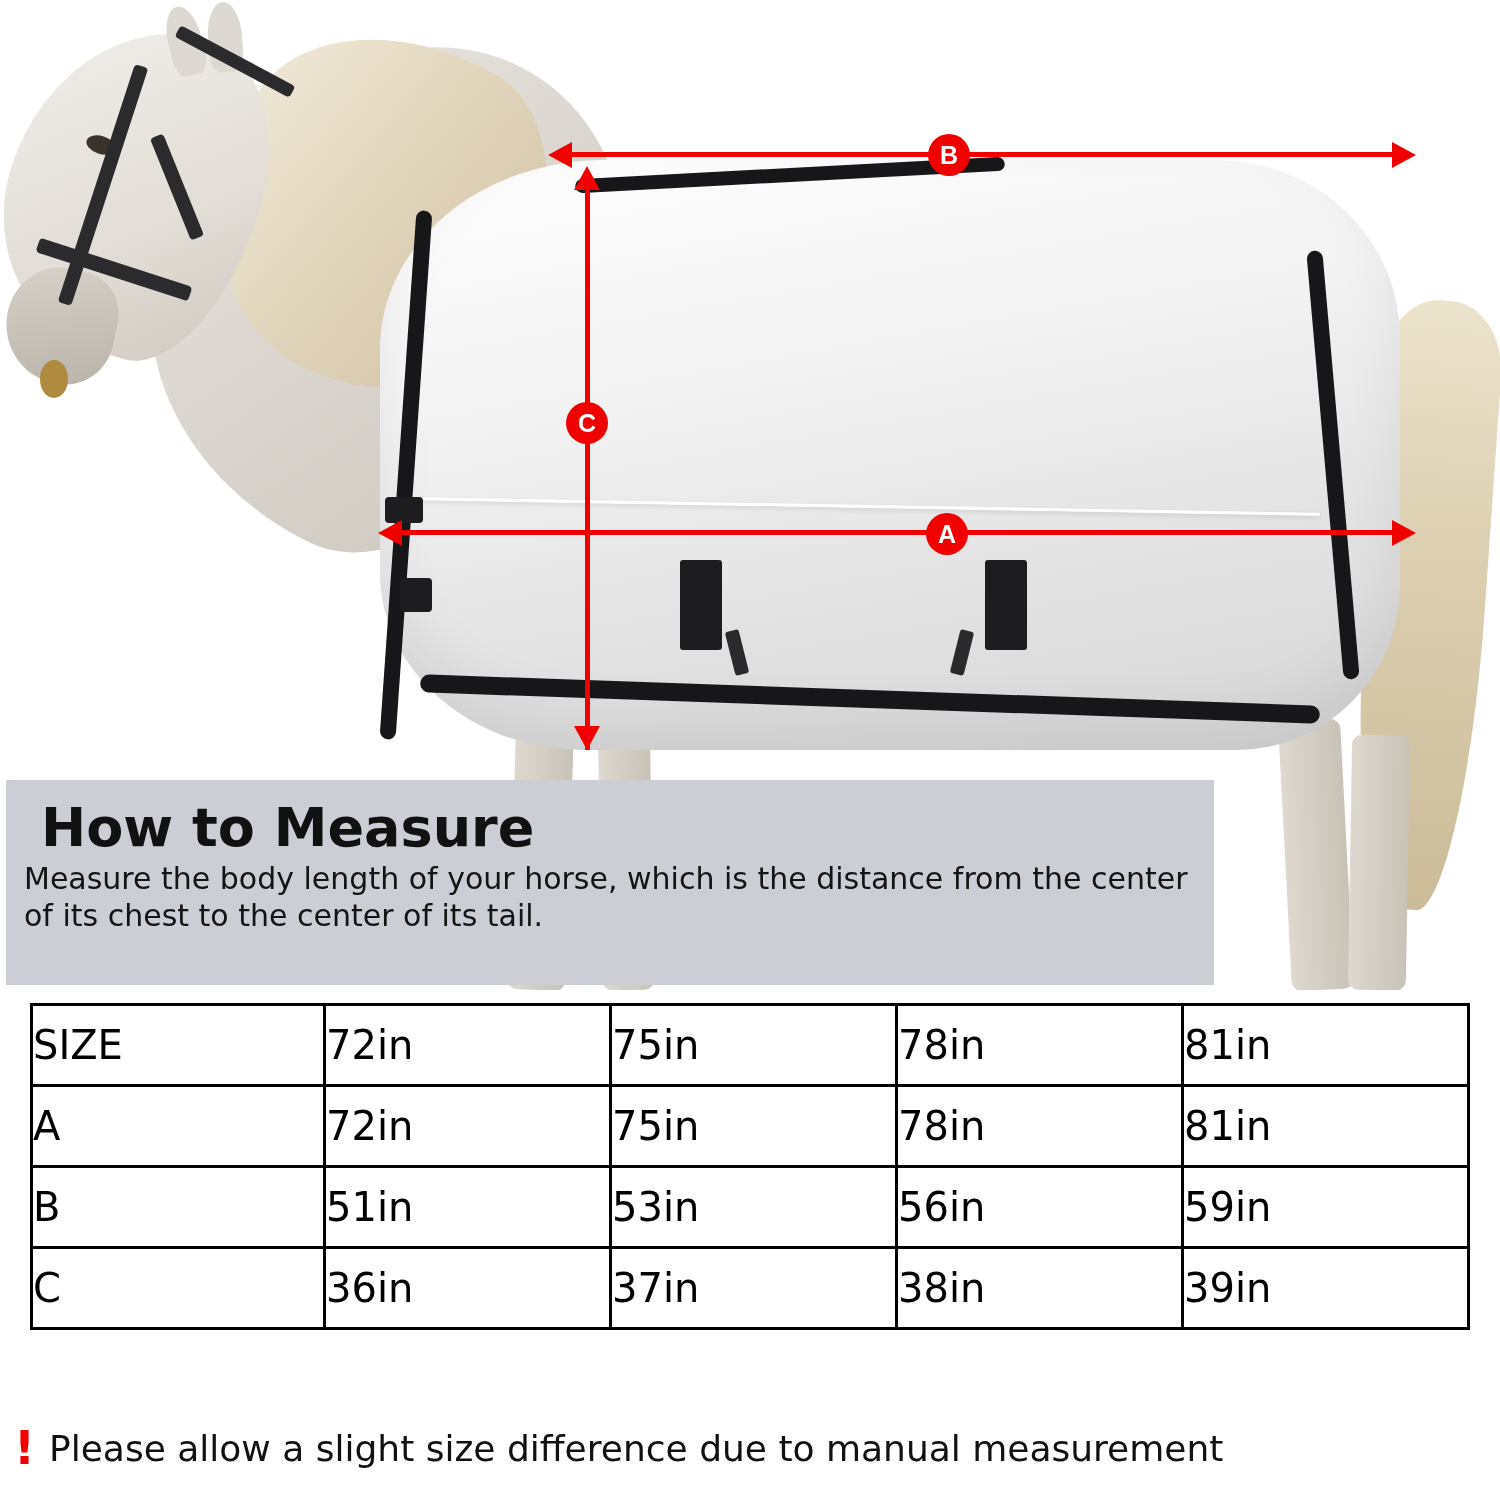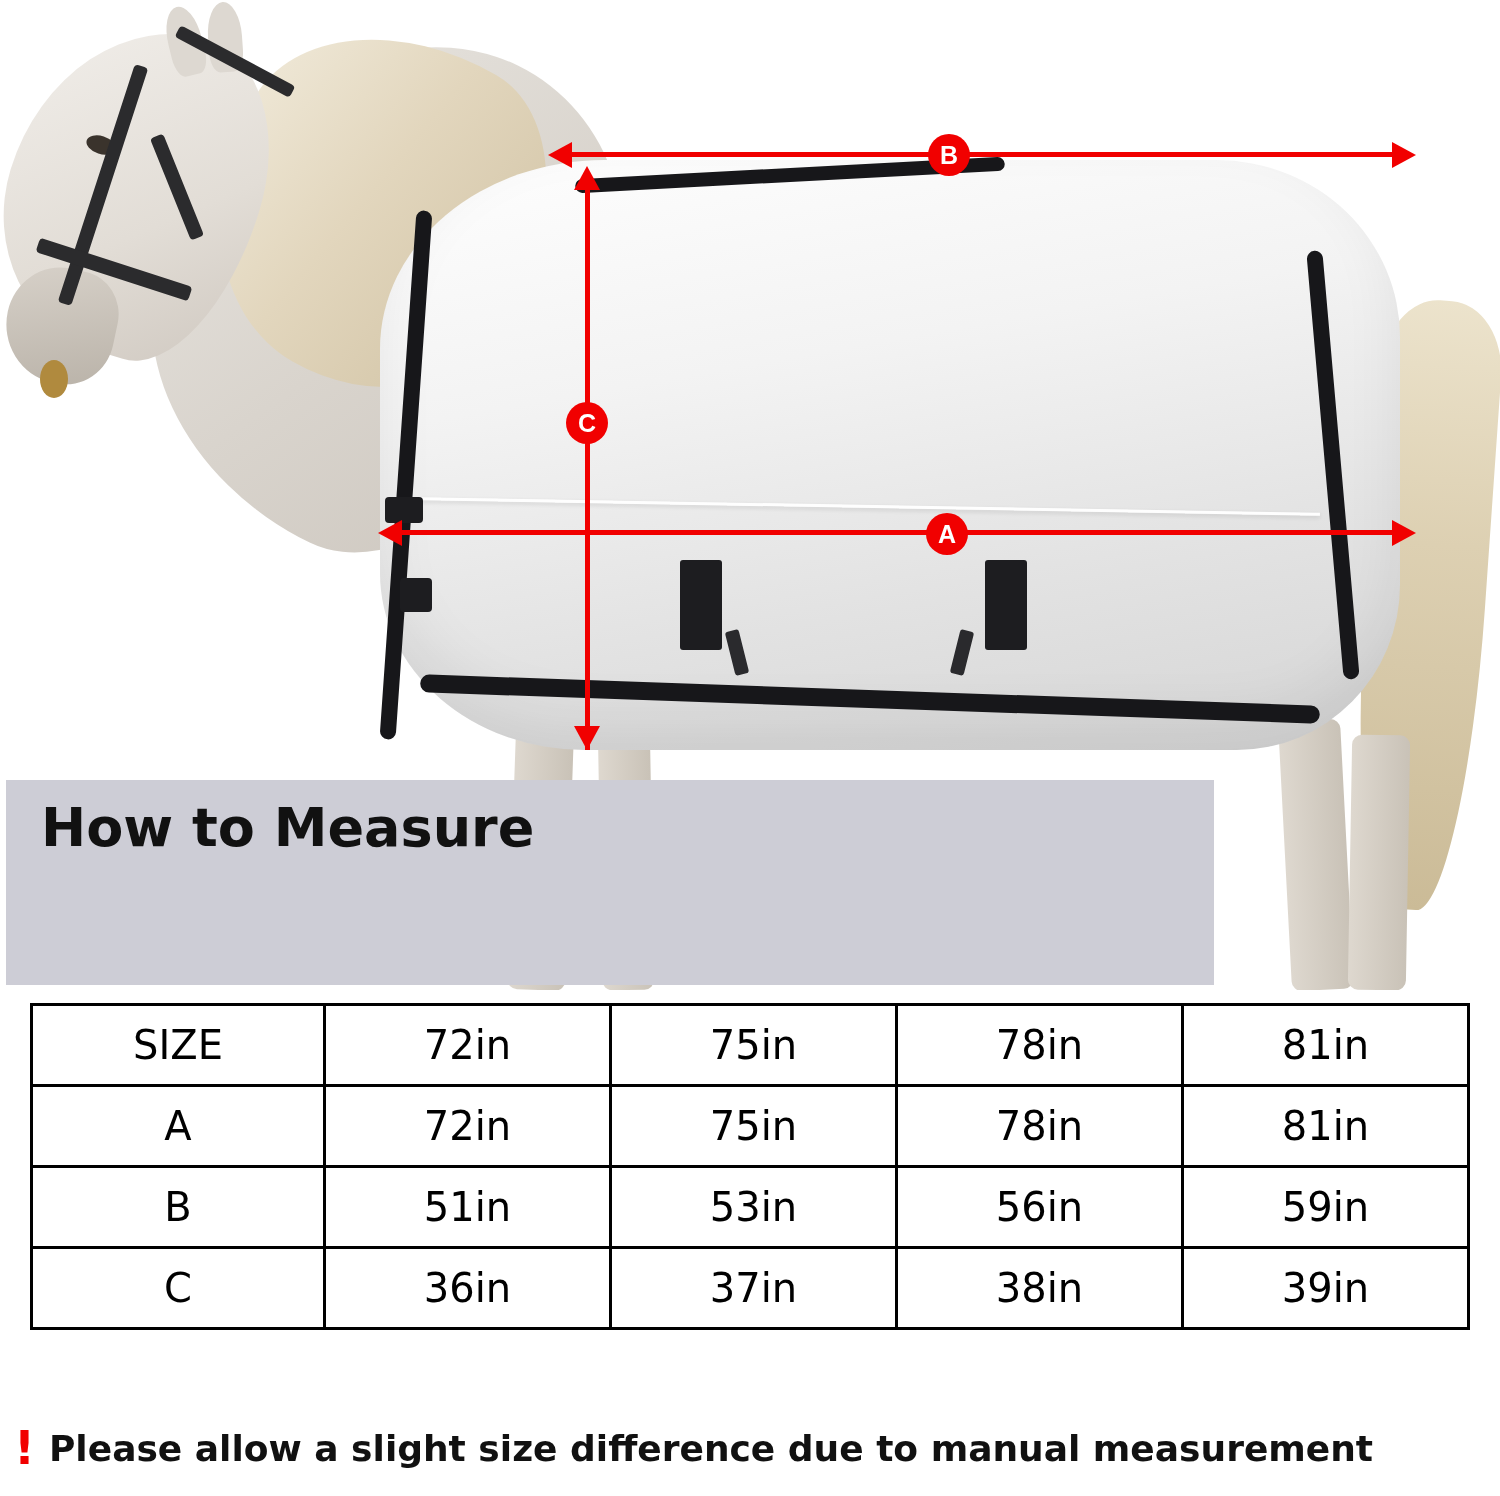--- a/index.html
+++ b/index.html
@@ -230,21 +230,20 @@
   .size-table {
     position: absolute;
     left: 30px;
     top: 1003px;
     width: 1440px;
     border-collapse: collapse;
     table-layout: fixed;
   }
   .size-table td {
     border: 3px solid #000000;
-    text-align: center;
     font-family: "DejaVu Sans", sans-serif;
     font-size: 40px;
     color: #000000;
     height: 78px;
     padding: 0;
   }
   .size-table td.first-col { width: 290px; }
 
   
   .footer-note {
@@ -261,21 +260,20 @@
     font-size: 46px;
     font-weight: bold;
     font-family: "DejaVu Sans", sans-serif;
     line-height: 1;
   }
   .footer-text {
     font-family: "DejaVu Sans", sans-serif;
     font-size: 36px;
     color: #111111;
     white-space: nowrap;
-    font-weight: bold;
   }
 </style>
 </head>
 <body>
 
 <div class="photo-area">
 
   <div>
     <div class="neck"></div>
     <div class="mane"></div>
@@ -327,20 +325,21 @@
   <div class="annot">
     <div class="arrow-line arrow-h" style="left:402px; top:530px; width:990px;"></div>
     <div class="arrow-head ah-left" style="left:378px; top:520px;"></div>
     <div class="arrow-head ah-right" style="left:1392px; top:520px;"></div>
     <div class="marker" style="left:926px; top:513px;">A</div>
   </div>
 </div>
 
 <div class="measure-band">
   <div class="measure-title">How to Measure</div>
+  <div class="measure-text">Measure the body length of your horse, which is the distance from the center of its chest to the center of its tail.</div>
 </div>
 
 <table class="size-table">
   <tbody>
     <tr>
       <td class="first-col">SIZE</td>
       <td>72in</td>
       <td>75in</td>
       <td>78in</td>
       <td>81in</td>

